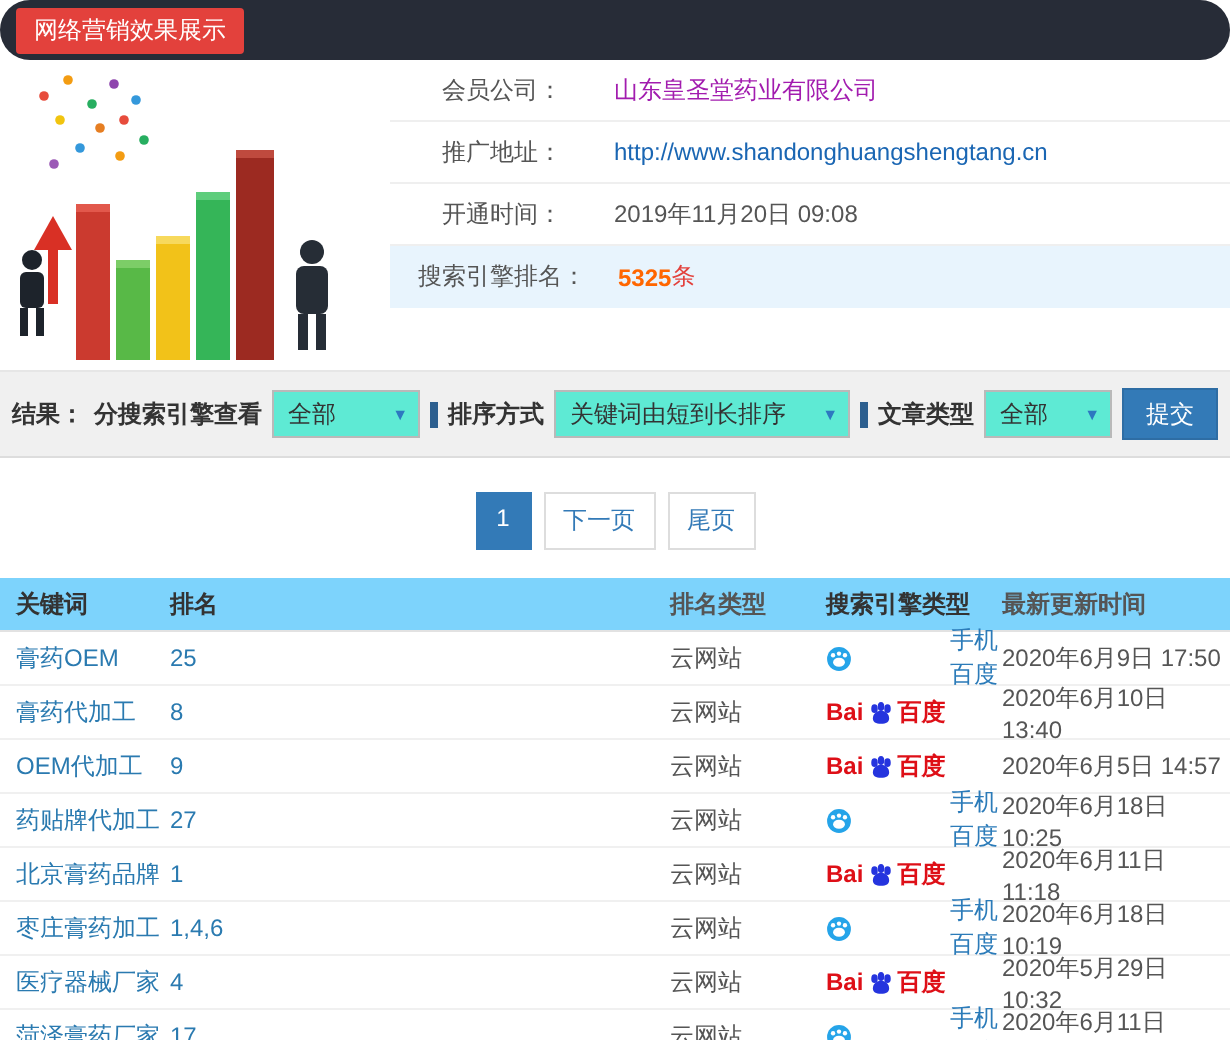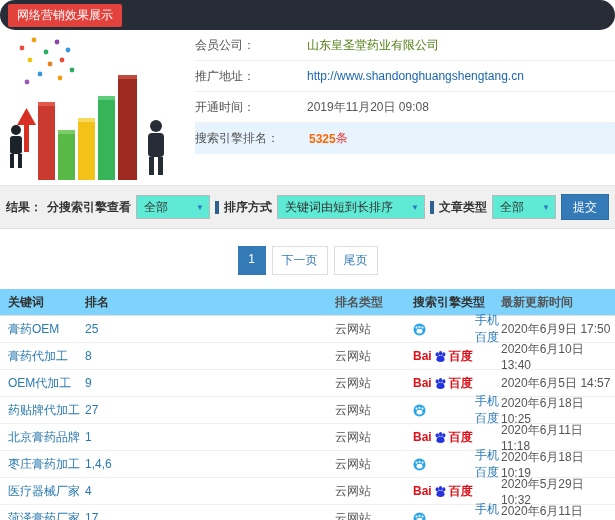--- a/index.html
+++ b/index.html
@@ -11,22 +11,22 @@
   
   .topbar { height: 30px; background: #272c37; display: flex; align-items: center; padding: 0 8px; border-radius: 15px; }
   .badge { background: #e3413c; color: #fff; font-size: 12px; padding: 3px 9px; border-radius: 2px; }
 
   
   .header { display: flex; border-bottom: 1px solid #e6e6e6; height: 156px; }
   .illus { width: 195px; height: 155px; flex: none; }
   .info { flex: 1; }
   .info-row { display: flex; align-items: center; height: 31px; border-bottom: 1px solid #efefef; }
   .info-row.hl { background: #e8f4fd; border-bottom: none; }
-  .info-label { width: 112px; text-align: left; color: #555; flex: none; }
-  .val-green { color: #4d7c0f; }
+  .info-label { width: 112px; text-align: center; color: #555; flex: none; }
+  .val-green { color: #a21caf; }
   .val-link { color: #1a66b3; text-decoration: none; cursor: pointer; }
   .val-plain { color: #555; }
   .val-count { color: #ff6600; font-weight: bold; margin-left: 2px; }
   .val-unit { color: #e3413c; }
 
   
   .filterbar { height: 43px; background: #f0f0f0; border-bottom: 1px solid #ddd;
                display: flex; align-items: center; padding: 0 6px; gap: 5px; }
   .flabel { color: #333; font-weight: bold; }
   .result-label { font-weight: bold; margin-right: auto; }

